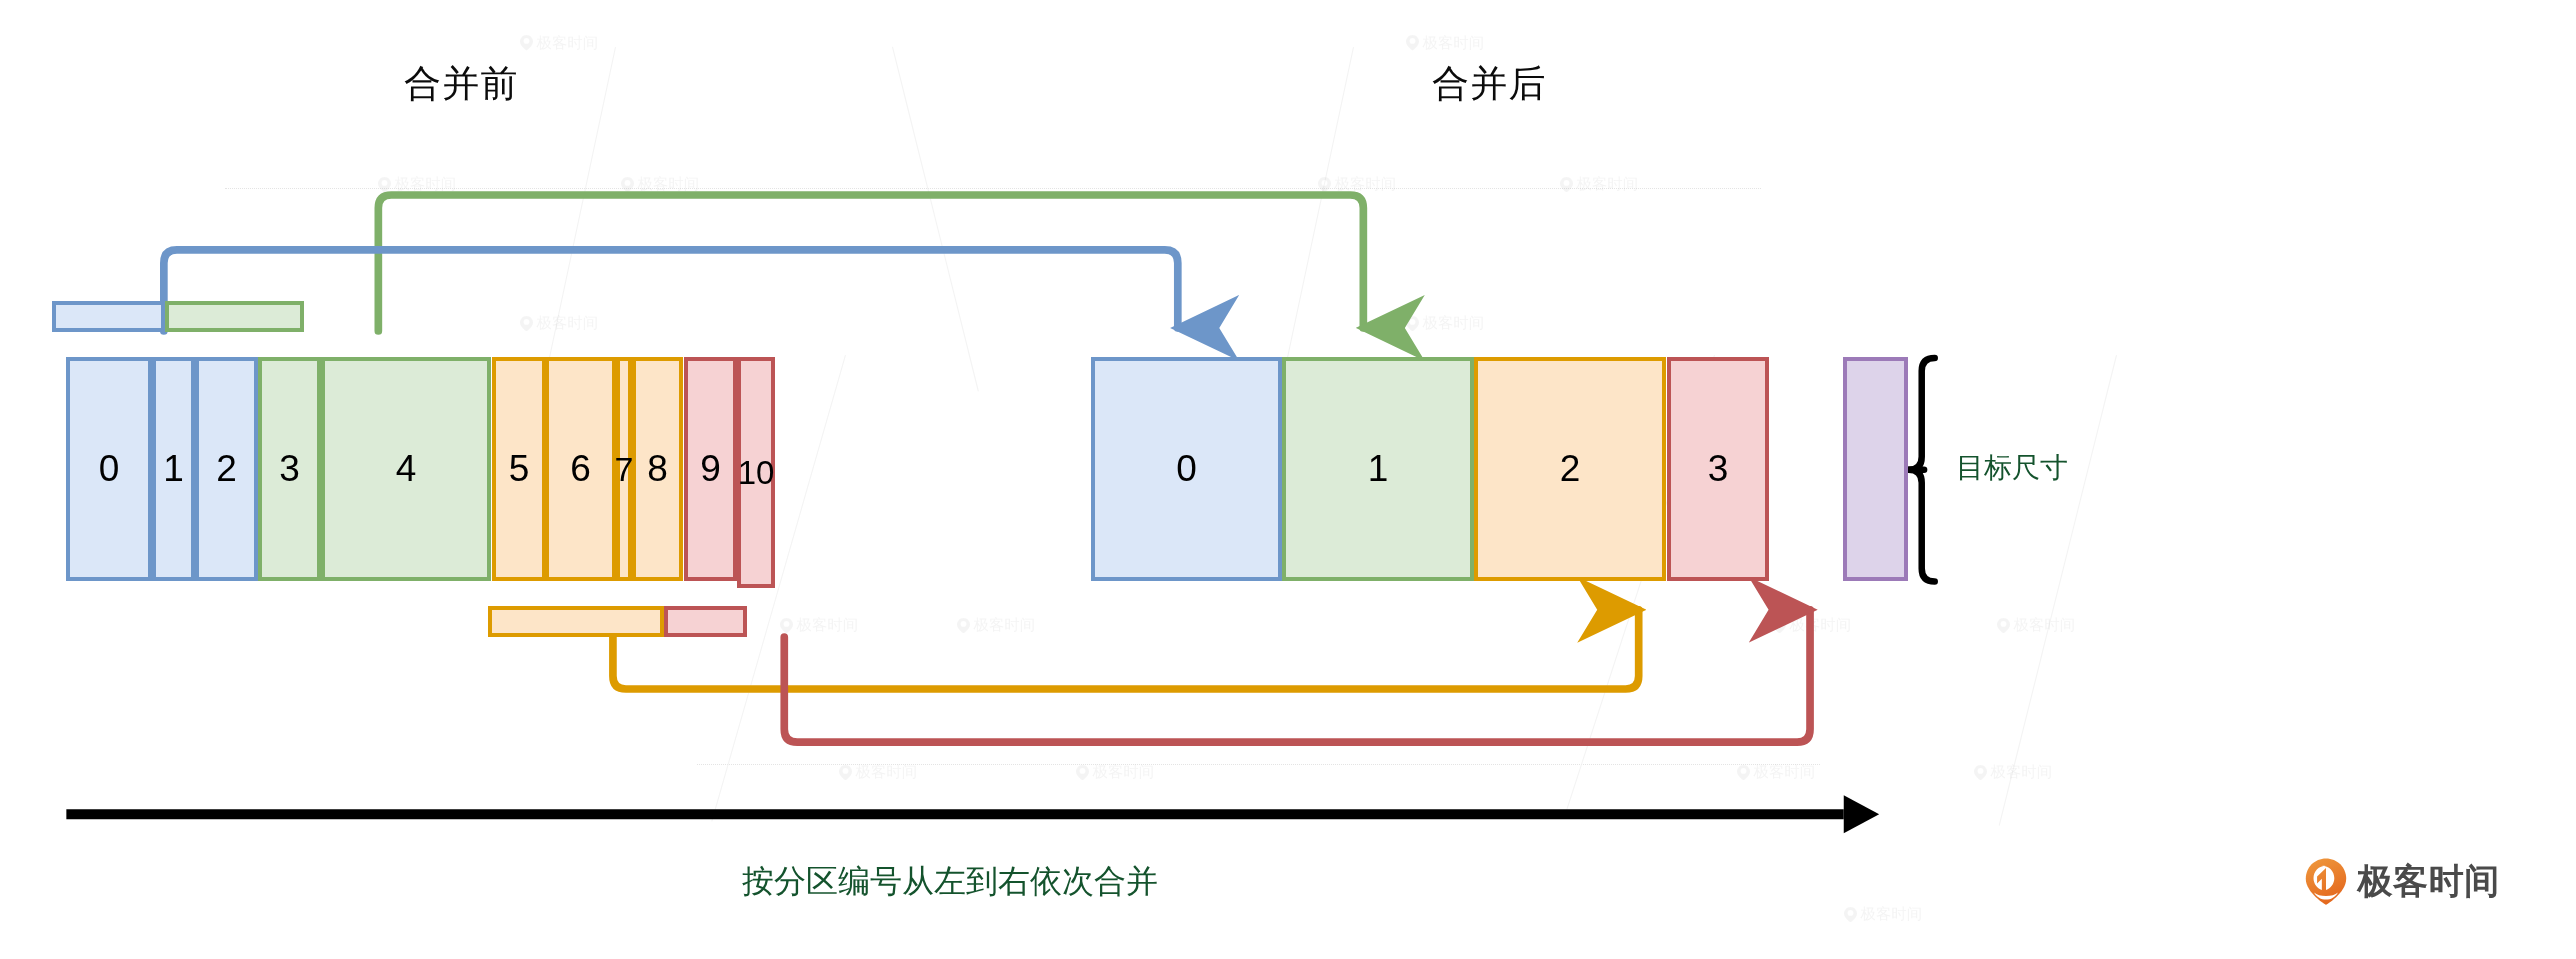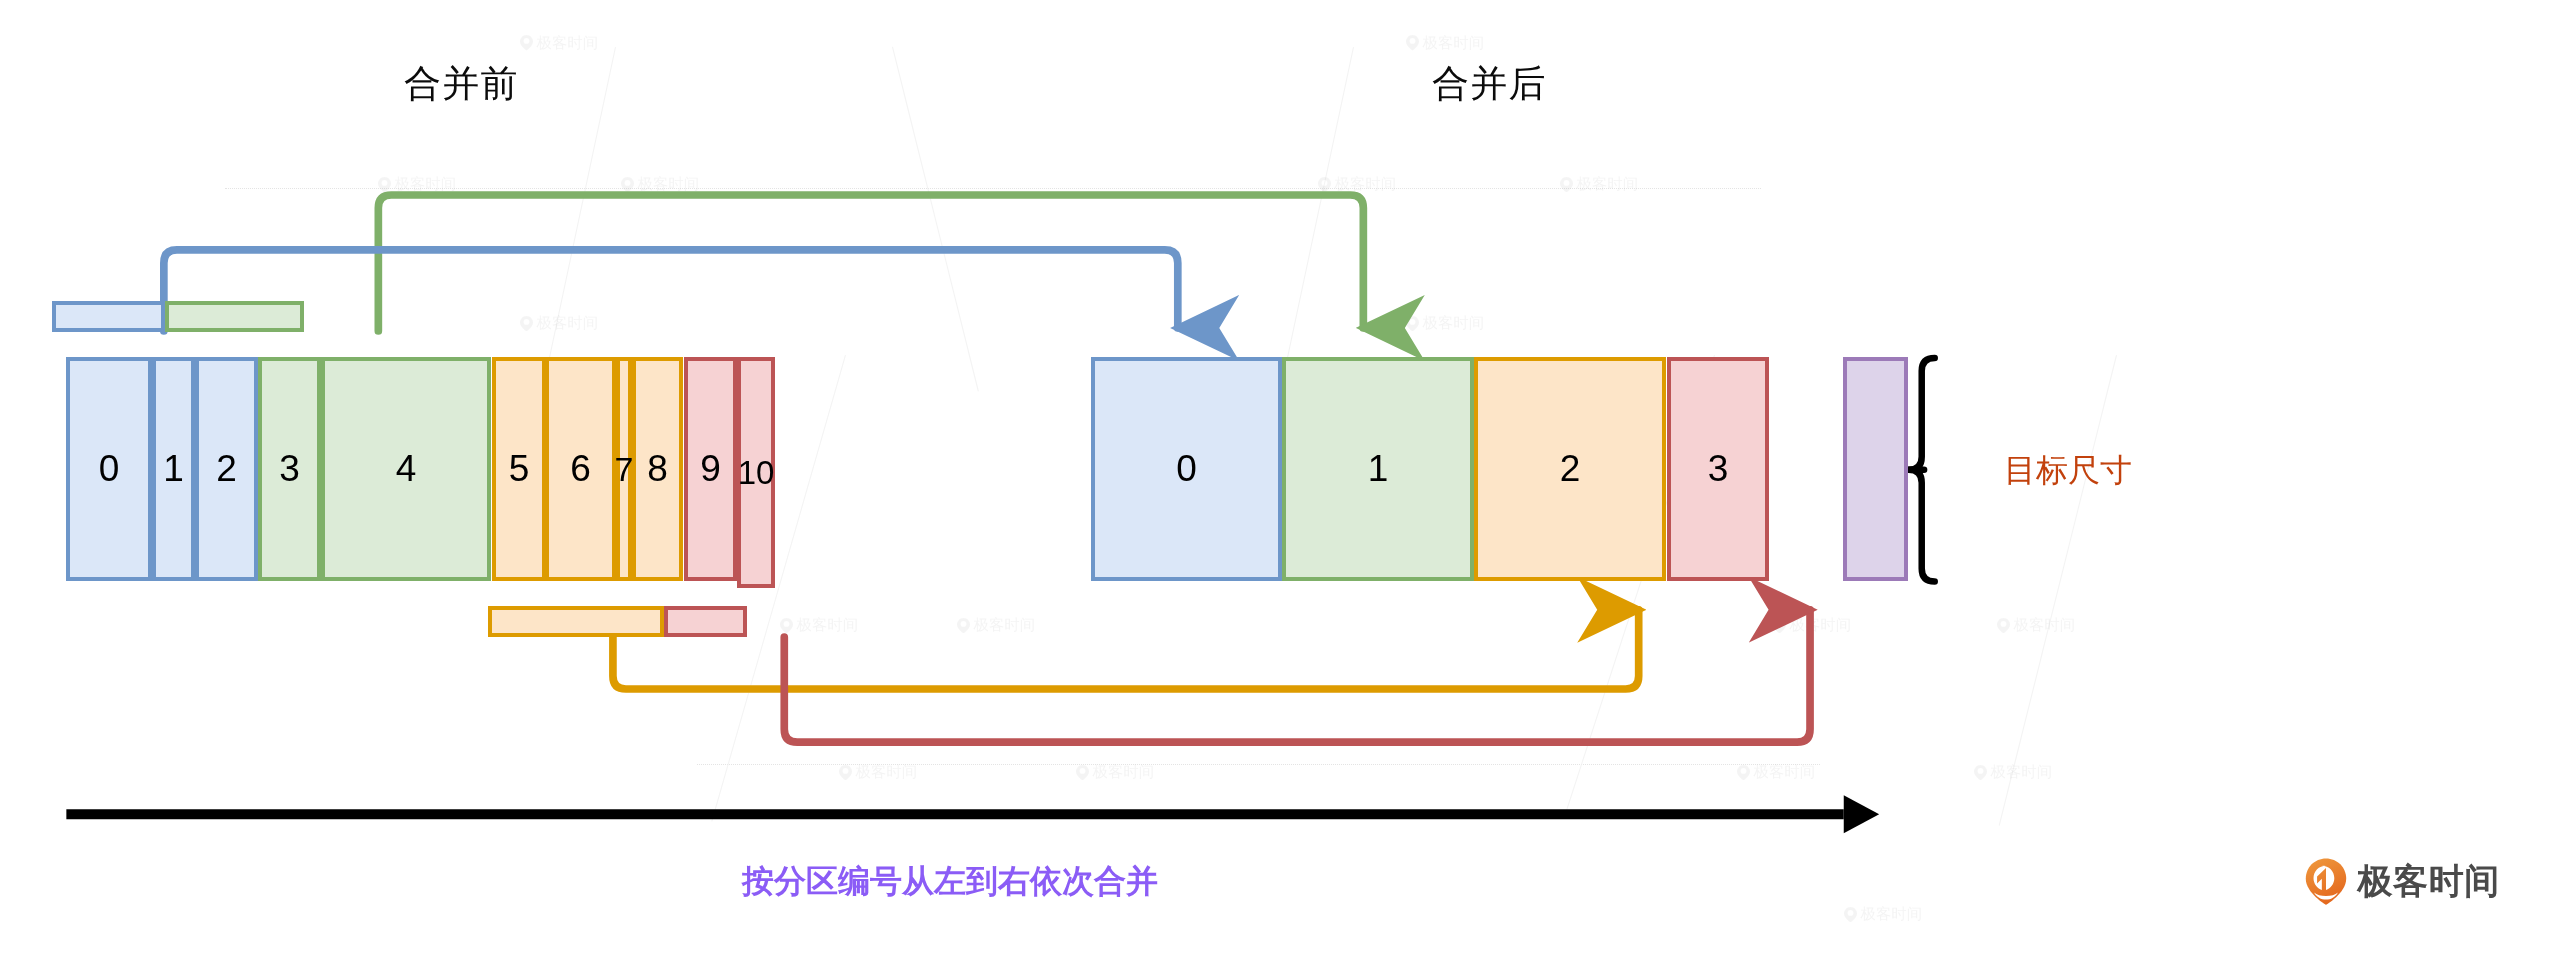--- a/index.html
+++ b/index.html
@@ -31,22 +31,22 @@
       display:flex;align-items:center;gap:3.5px;}
   .wm .pin{width:13px;height:15.4px;}
   .wmline{position:absolute;height:0;border-top:1.2px dotted #e2e2e2;opacity:.9;}
   .wmdiag{position:absolute;border-left:1.2px solid #f0f0f0;opacity:.8;transform-origin:top left;}
 
   
   #brand{position:absolute;display:flex;align-items:center;gap:9.5px;}
   #brand .logo-pin{width:44px;height:47px;}
   #brand .brand-text{font-size:35px;color:#4a4a4a;font-weight:600;letter-spacing:0.6px;}
 
-  .axis-label{position:absolute;font-size:32px;color:#8b5cf6;white-space:nowrap;font-weight:bold;}
-  .target-label{position:absolute;font-size:32px;color:#c2410c;white-space:nowrap;margin-left:48px;}
+  .axis-label{position:absolute;font-size:32px;color:#14532d;white-space:nowrap;}
+  .target-label{position:absolute;font-size:28px;color:#14532d;white-space:nowrap;}
 </style>
 </head>
 <body>
 
 <div id="stage">
 
   <div>
     <div class="wmline" style="left:225px;top:188px;width:1536px;"></div>
     <div class="wmline" style="left:697px;top:764px;width:1123px;"></div>
 

